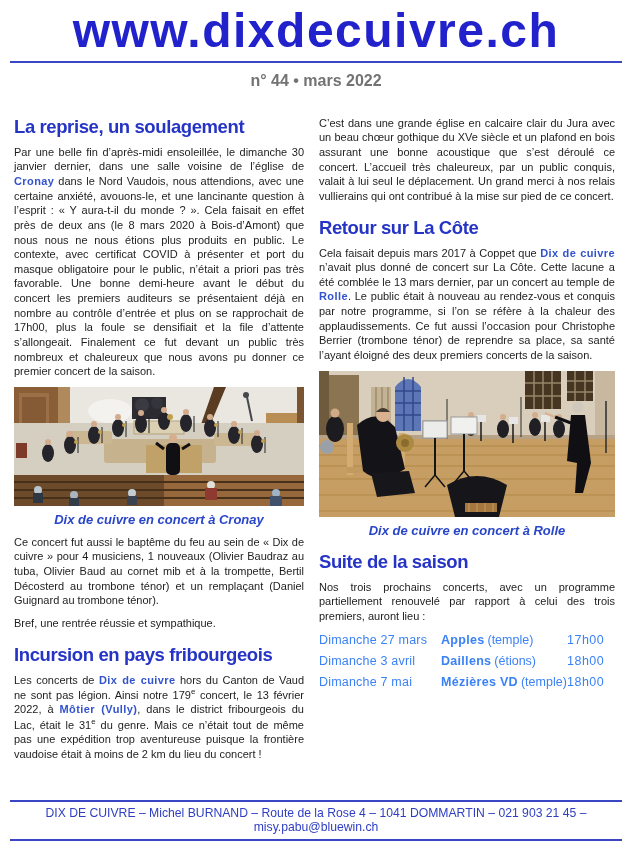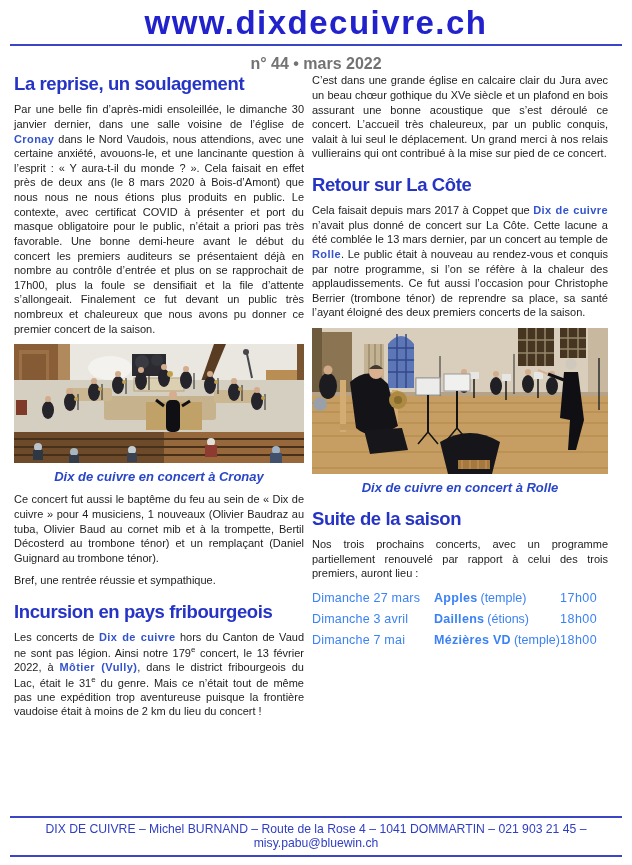--- a/index.html
+++ b/index.html
@@ -1,25 +1,25 @@
 <!DOCTYPE html>
 <html><head>
 <meta charset="utf-8">
 <style>
   html,body { margin:0; padding:0; background:#ffffff; }
   body { width:632px; font-family:"Liberation Sans", sans-serif; }
   .page { position:relative; width:632px; height:865px; overflow:hidden; background:#fff; }
 
   header { padding-top:5px; }
-  .site-title { margin:0 14px; text-align:center; color:#2222cc; font-size:33px;
+  .site-title { margin:0 14px; text-align:center; color:#2222cc; font-size:48px;
                 font-weight:bold; letter-spacing:1.5px; line-height:1.1; }
   .header-rule { margin:3px 10px 0; border-top:2px solid #3a46c4; }
   .issue-line { margin-top:9px; text-align:center; color:#737373; font-weight:bold; font-size:16px; }
 
-  .columns { display:flex; gap:8px; padding:0 14px; }
+  .columns { display:flex; gap:15px; padding:0 14px; margin-top:26px; }
   .col-left  { width:290px; flex:0 0 290px; }
   .col-right { width:296px; flex:0 0 296px; }
 
   h2.section { color:#2634c6; font-size:18.5px; font-weight:bold; letter-spacing:-0.4px;
                white-space:nowrap; margin:13px 0 7px; }
   .col > h2.section:first-child { margin-top:0; }
 
   p.body { margin:0 0 8px; font-size:11px; line-height:1.33; text-align:justify;
            color:#1d1d1d; }
   .lnk { color:#3353cd; font-weight:bold; letter-spacing:0.4px; text-decoration:none; cursor:pointer; }
@@ -32,21 +32,21 @@
                font-size:13px; margin-top:6px; }
 
   .schedule { margin-top:10px; color:#3b82f6; font-size:12.5px; }
   .srow { display:flex; margin-bottom:7px; align-items:baseline; }
   .sday   { width:122px; letter-spacing:0.2px; }
   .svenue { flex:1; }
   .svname { font-weight:bold; letter-spacing:0.3px; }
   .svnote { margin-left:3px; }
   .stime  { width:48px; text-align:left; letter-spacing:0.5px; }
 
-  footer { position:absolute; left:10px; right:10px; bottom:8px;
+  footer { position:absolute; left:10px; right:10px; bottom:24px;
            border-top:2px solid #3a46c4; border-bottom:2px solid #3a46c4;
            padding:4px 0 5px; text-align:center; color:#2f3ec2; font-size:12.2px; }
 </style>
 </head>
 <body>
 
 <div class="page">
 
   <header>
     <h1 class="site-title">www.dixdecuivre.ch</h1>

